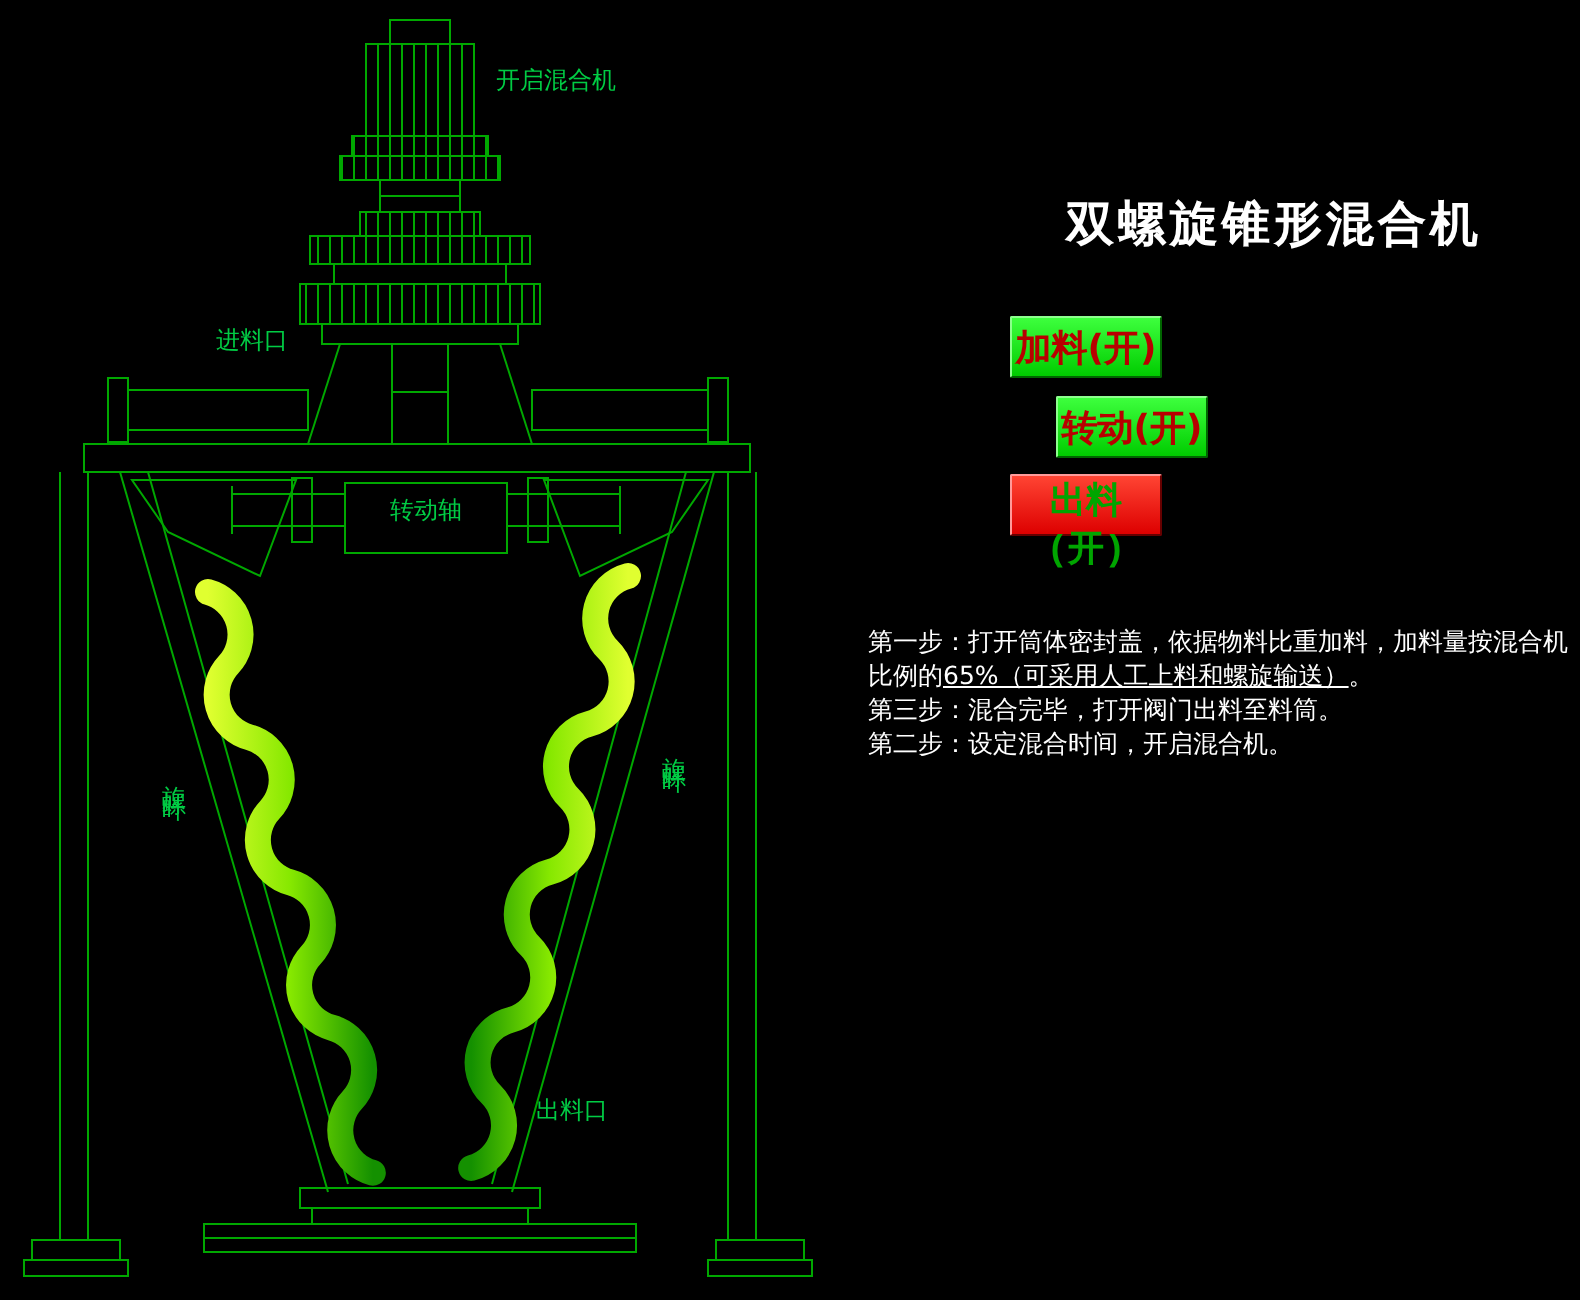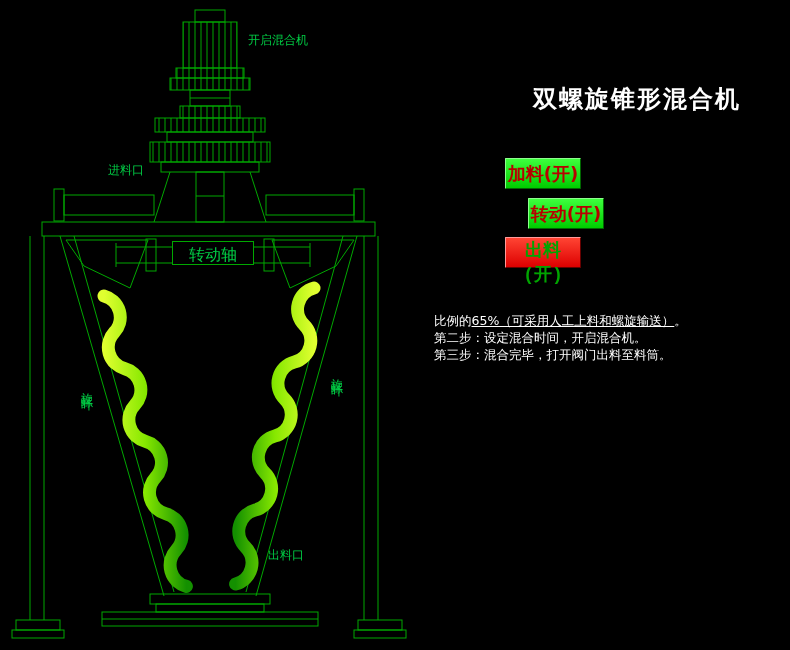--- a/index.html
+++ b/index.html
@@ -4,26 +4,26 @@
 <style>
   html,body { margin:0; padding:0; background:#000; }
   .stage {
     position:relative; width:790px; height:650px; background:#000000;
     overflow:hidden; font-family:"DejaVu Sans", sans-serif;
   }
   .stage svg { position:absolute; left:0; top:0; }
   .lbl { position:absolute; color:#00cc44; font-size:12px; line-height:14px; white-space:nowrap; }
   .vlbl { writing-mode:vertical-rl; text-orientation:upright; letter-spacing:3px; }
   .shaft-box {
-    position:absolute; left:172px; top:241px; width:82px; height:24px;
+    position:absolute; left:172px; top:241px; width:82px; height:36px;
     border:1px solid #00a800; background:#000; box-sizing:border-box;
-    text-align:center; line-height:26px; color:#00cc44; font-size:16px;
+    text-align:center; line-height:26px; color:#00cc44; font-size:12px;
   }
   .panel-title {
-    position:absolute; left:533px; top:83px; color:#ffffff;
+    position:absolute; left:533px; top:96px; color:#ffffff;
     font-size:24px; font-weight:bold; letter-spacing:2px; white-space:nowrap;
   }
   .hmi-btn {
     position:absolute; left:505px; width:76px; height:31px;
     font-family:"DejaVu Sans", sans-serif; font-size:18px; font-weight:bold;
     padding:0; cursor:pointer; border:1px solid; border-radius:1px;
   }
   .btn-green {
     background:linear-gradient(#3dff3d,#00cc00);
     color:#b80000;
@@ -143,23 +143,26 @@
   <div class="lbl" style="left:268px; top:548px;">出料口</div>
 
   <div class="panel-title">双螺旋锥形混合机</div>
 
   <button id="btn-feed" class="hmi-btn btn-green">加料(开)</button>
   <button id="btn-rotate" class="hmi-btn btn-green">转动(开)</button>
   <button id="btn-discharge" class="hmi-btn btn-red">出料(开)</button>
 
   <div class="instr">
     <div>
+      <span>第一步：打开筒体密封盖，依据物料比重加料，加料量按混合机</span>
+    </div>
+    <div>
       <span>比例的</span><span class="hl">65%（可采用人工上料和螺旋输送）</span><span>。</span>
     </div>
     <div>
-      <span>第二步：设定混合时间，开启混合机。</span>
+      <span>第三步：混合完毕，打开阀门出料至料筒。</span>
     </div>
     <div>
-      <span>第三步：混合完毕，打开阀门出料至料筒。</span>
+      <span>第二步：设定混合时间，开启混合机。</span>
     </div>
   </div>
 
 </div>
 
 </body></html>

